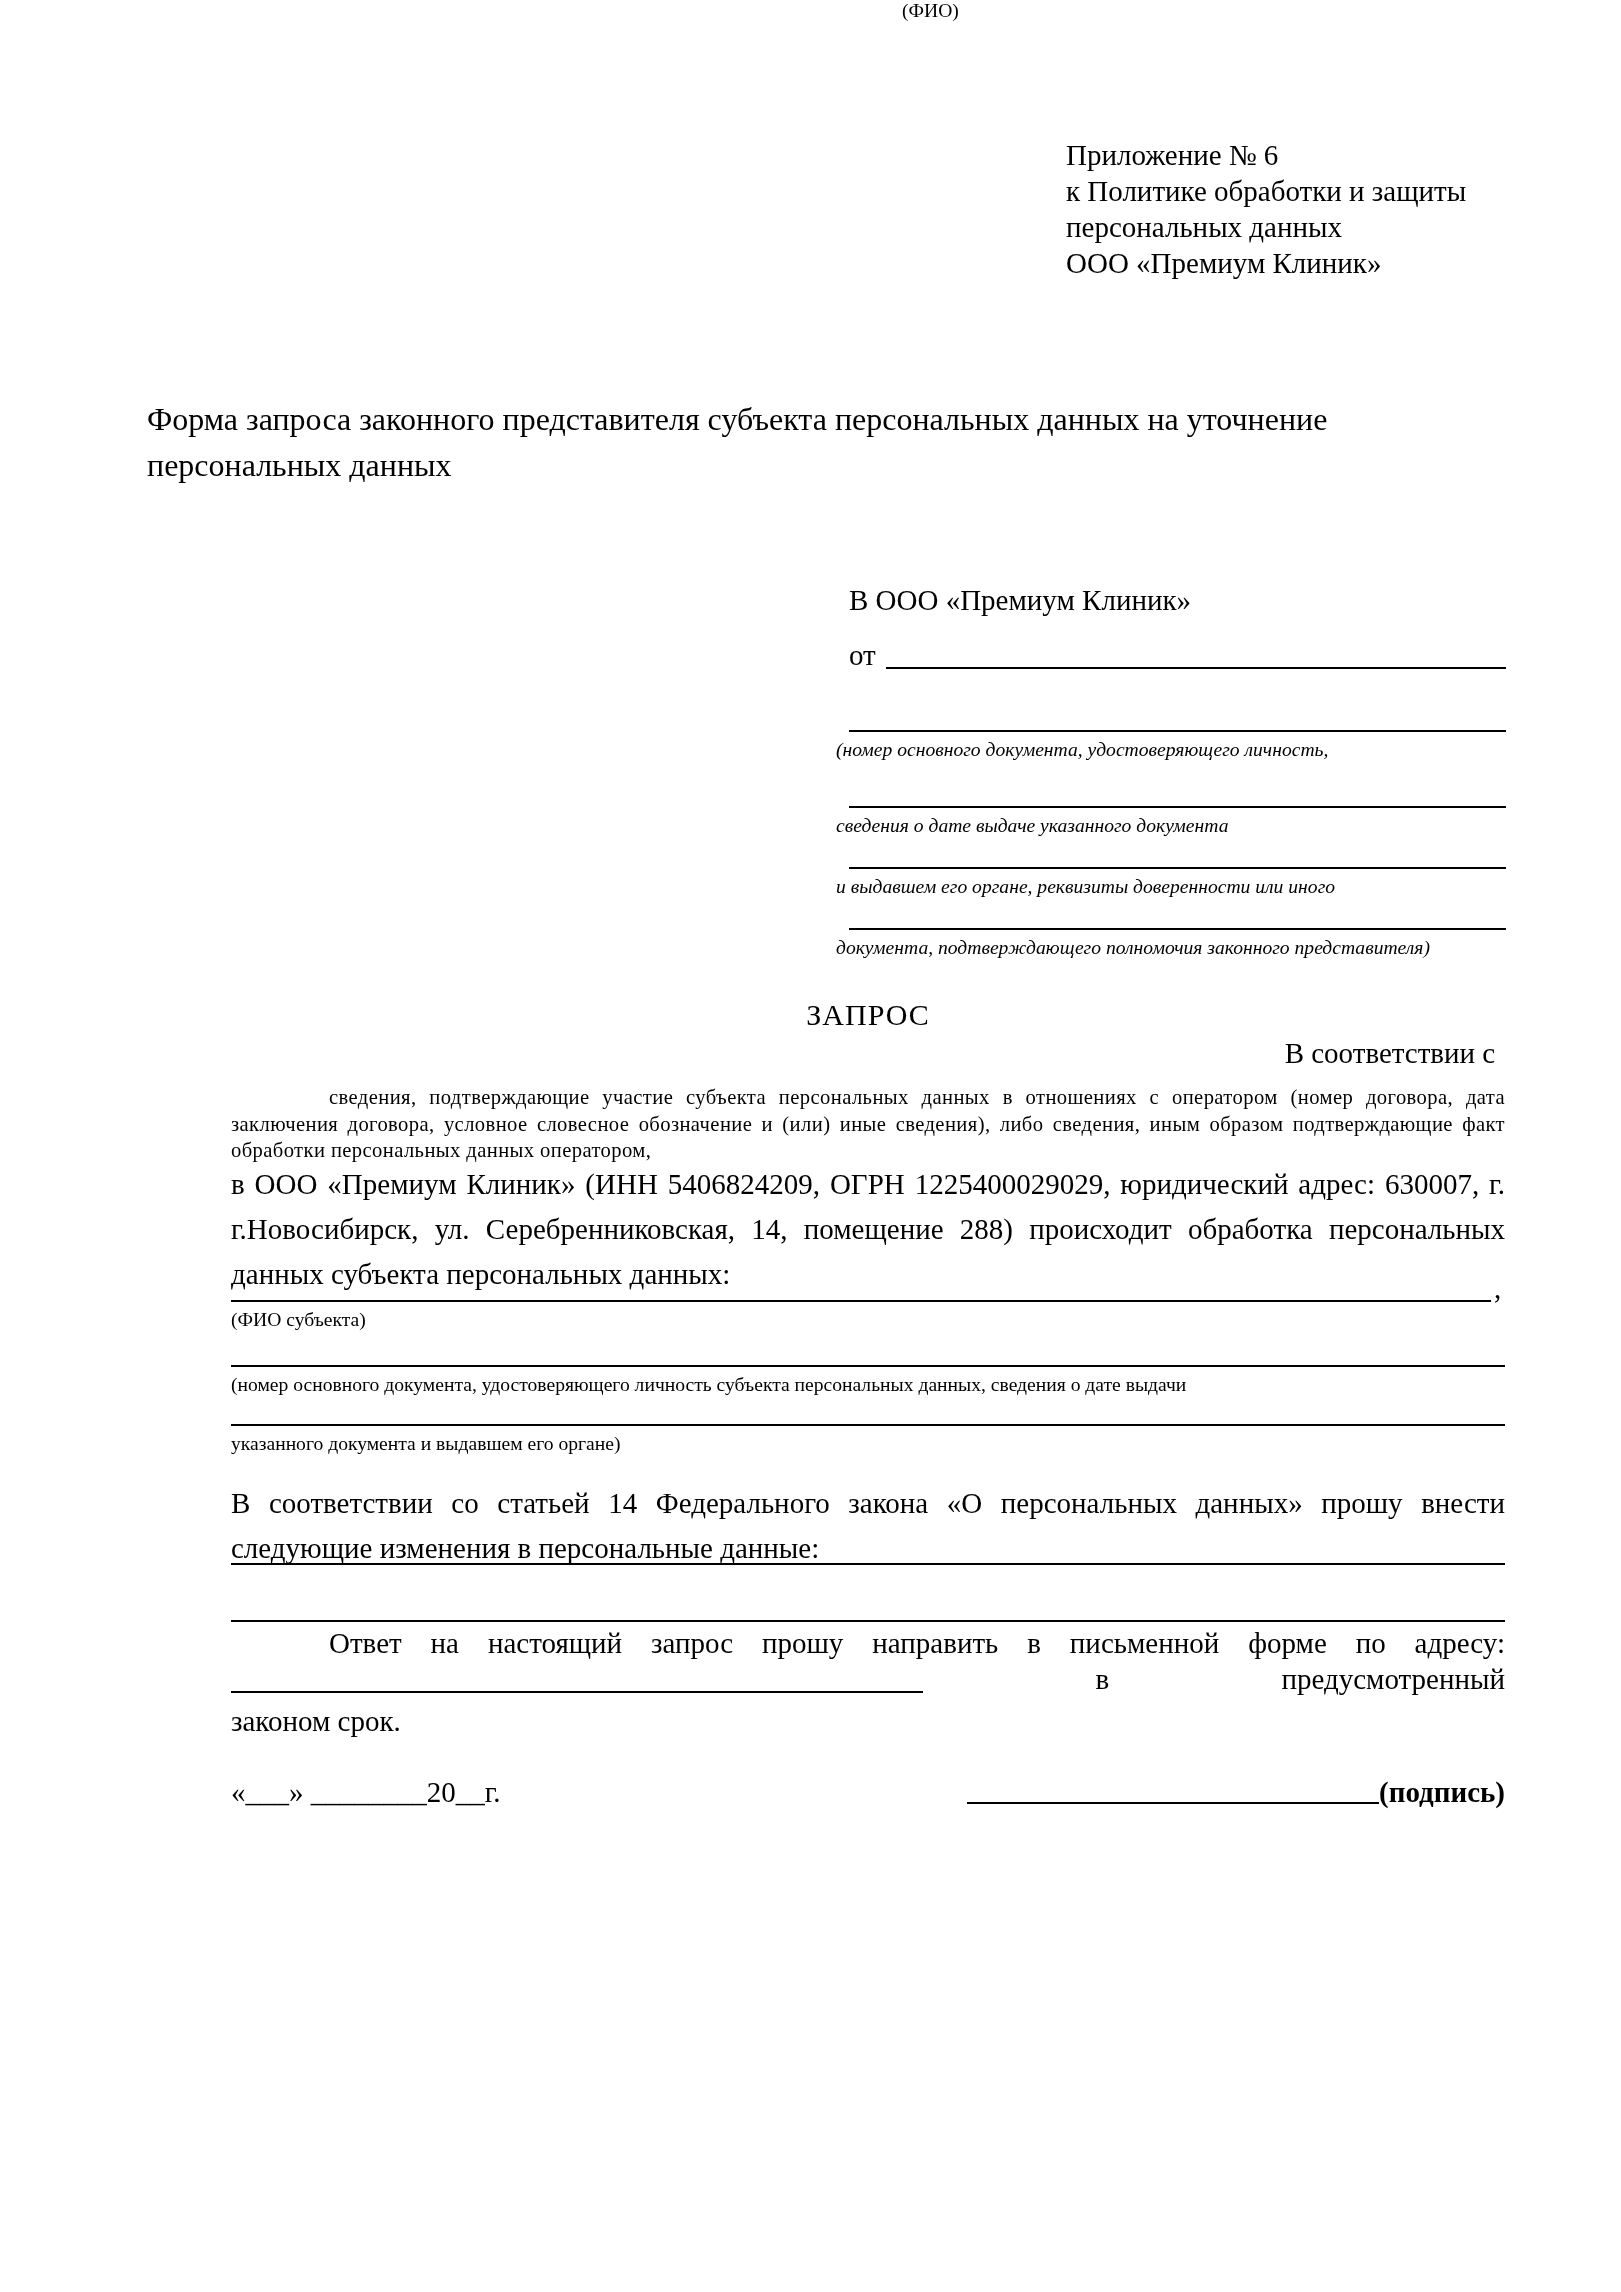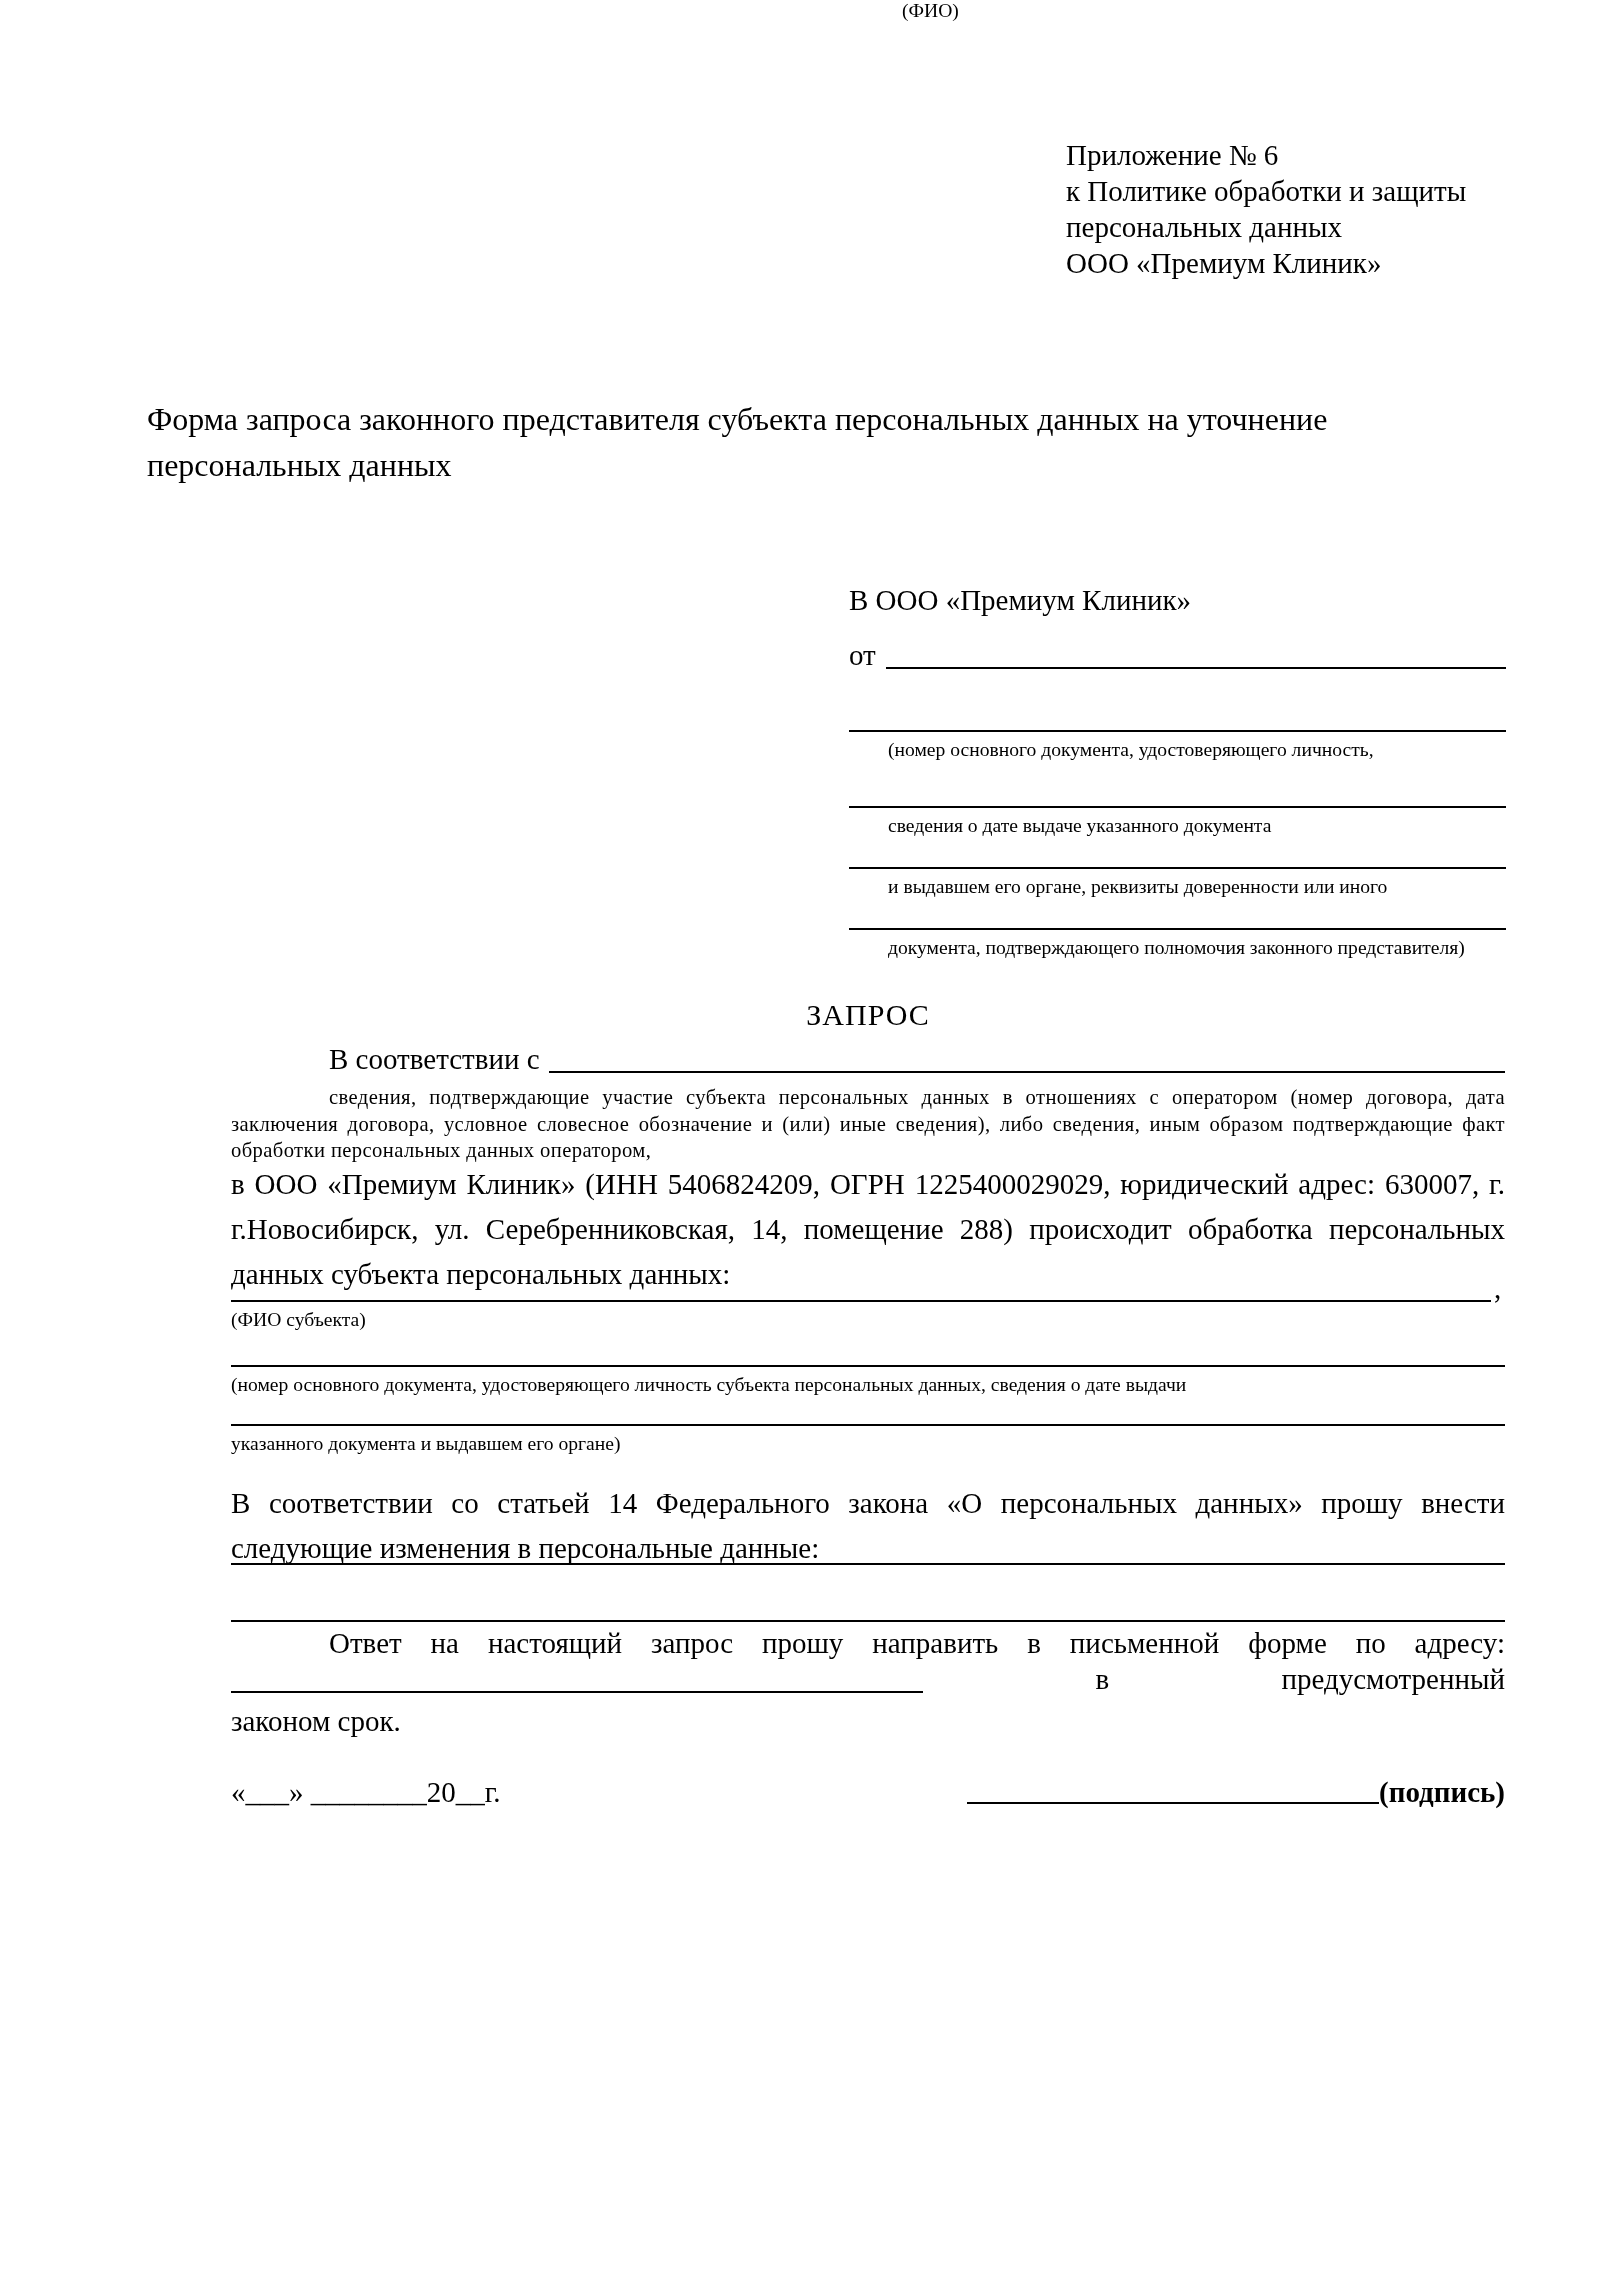--- a/index.html
+++ b/index.html
@@ -44,39 +44,40 @@
   .addr-from .lbl { margin-right: 9.8px; line-height: 33px; }
   .fill {
     flex: 1 1 auto;
     border-bottom: 2.9px solid #000;
     margin-bottom: 2.9px;
   }
   .smallcap {
     font-size: 19.6px;
     text-align: left;
   }
-  .addr-cap { left: 888px; width: 657px; }
+  .addr-cap { left: 836px; width: 657px; font-style: italic; }
   .fio-cap  { left: 902px; width: 604px; }
   .rule {
     border-top: 2.9px solid #000;
     height: 0;
   }
   .addr-rule { left: 849px; width: 657px; }
   .body-rule { left: 231px; width: 1274px; }
 
   
   .zapros {
     left: 231px; top: 998px; width: 1274px;
     text-align: center; font-size: 30px;
     letter-spacing: 1px;
   }
   .intro {
     left: 231px; top: 1037px; width: 1274px; height: 39px;
     display: flex; align-items: flex-end;
     font-size: 29px;
+    flex-direction: column;
   }
   .intro .lbl { margin-left: 98px; margin-right: 9.8px; line-height: 33px; white-space: nowrap; }
   .basis {
     left: 231px; top: 1084px; width: 1274px;
     font-size: 20.6px; line-height: 26.5px;
     letter-spacing: 0.4px;
     text-align: justify;
     text-indent: 98px;
   }
   .operator {

